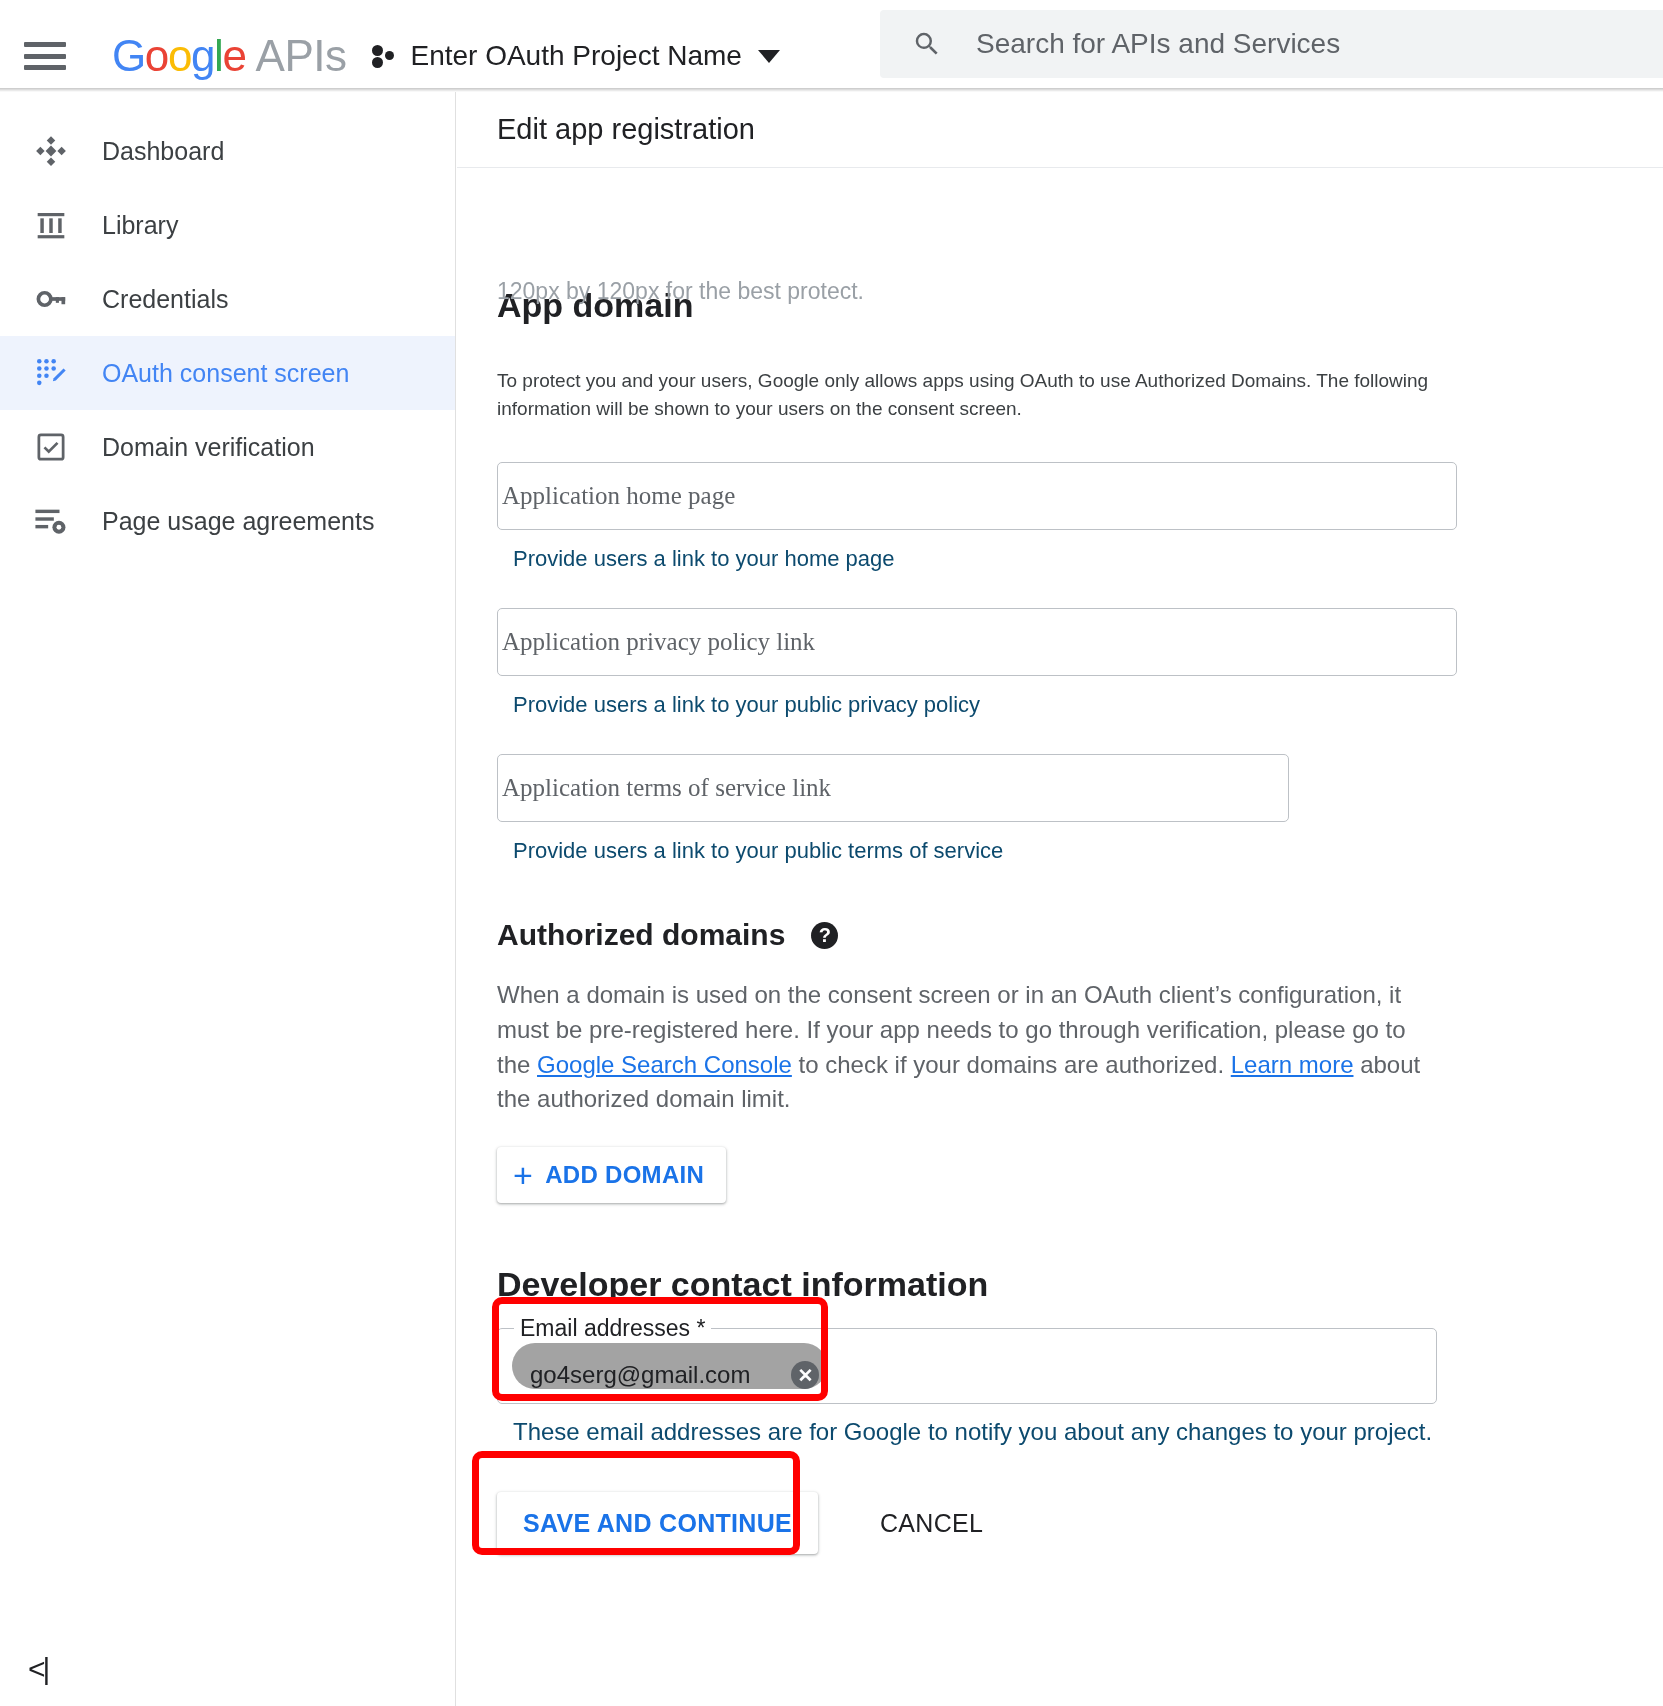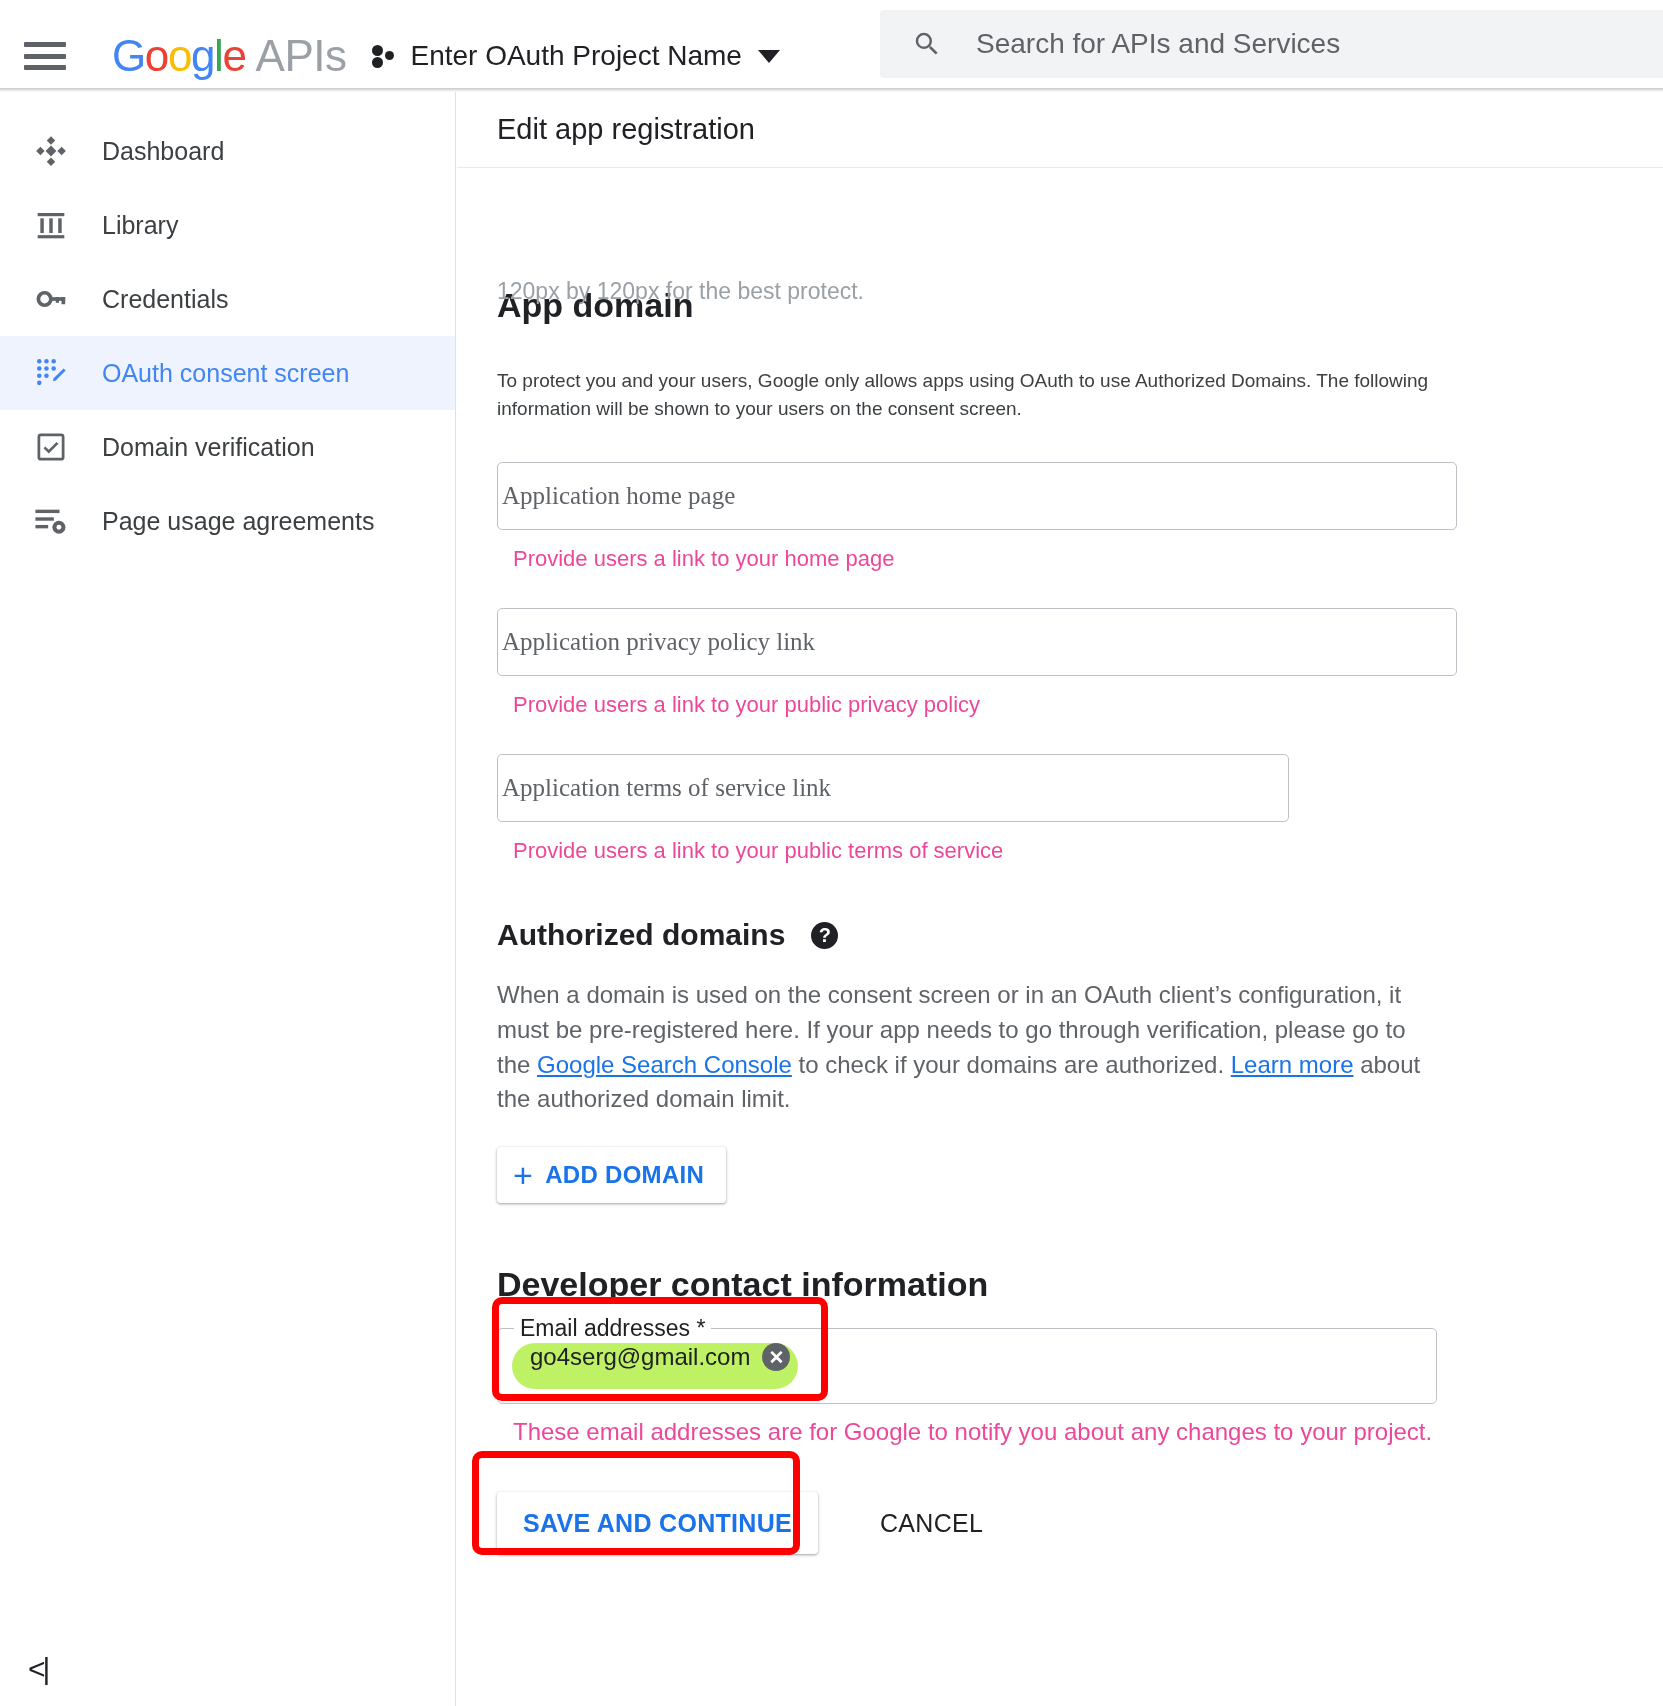--- a/index.html
+++ b/index.html
@@ -100,21 +100,21 @@
   .main-title { font-size: 29px; color:#202124; }
 
   .content { position: relative; padding-left: 40px; padding-right: 24px; }
   .clipped {
     position:absolute; top: -8px; left: 40px;
     font-size: 23px; color:#9aa0a6; white-space:nowrap;
   }
 
   .sec-title { font-size: 34px; font-weight: bold; color:#202124; }
   .body-text { font-size: 19px; color:#3c4043; line-height: 1.45; }
-  .hint { font-size: 22px; color:#ec4899; }
+  .hint { font-size: 22px; color:#0c4a6e; }
 
   .tf {
     height: 68px; border: 1px solid #bdc1c6; border-radius: 5px;
     display:flex; align-items:center; padding-left: 4px;
     font-size: 25px; color:#5f6368; background:#fff; cursor:text;font-family:Liberation Serif, serif;
   }
 
   .help-ic {
     display:inline-flex; width:27px; height:27px; border-radius:50%;
     background:#202124; color:#fff; font-size:20px; font-weight:bold;
@@ -135,22 +135,22 @@
   
   .emailfield {
     position: relative; height: 76px; border:1px solid #bdc1c6; border-radius:5px;
     display:flex; align-items:center; padding-left: 14px; background:#fff;
   }
   .emailfield-label {
     position:absolute; top:-14px; left: 16px; background:#fff; padding: 0 6px;
     font-size: 23px; color:#202124;
   }
   .chip {
-    display:flex; align-items:flex-start; height:46px; border-radius: 23px;
-    background:#bef264; padding: 0 8px 0 18px; font-size:24px; color:#202124;
+    display:flex; align-items:flex-end; height:46px; border-radius: 23px;
+    background:#a3a3a3; padding: 0 8px 0 18px; font-size:24px; color:#202124;gap:29px;
   }
   .chip-x {
     width:28px; height:28px; border-radius:50%; background:#5f6368; color:#fff;
     display:flex; align-items:center; justify-content:center;
     font-size:19px; margin-left:12px; cursor:pointer;
     font-family:"Liberation Sans", sans-serif; font-weight:bold;
   }
 
   .btn-save {
     display:inline-flex; align-items:center; justify-content:center;

